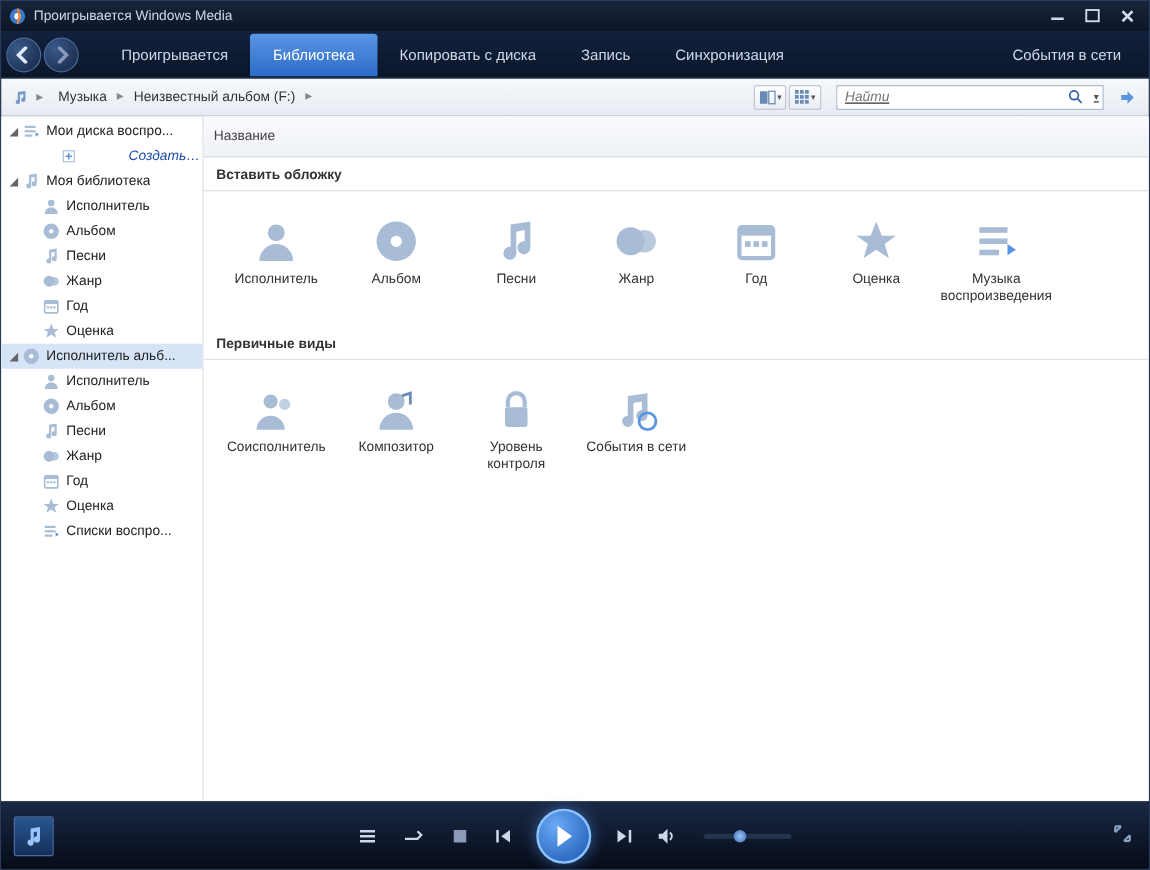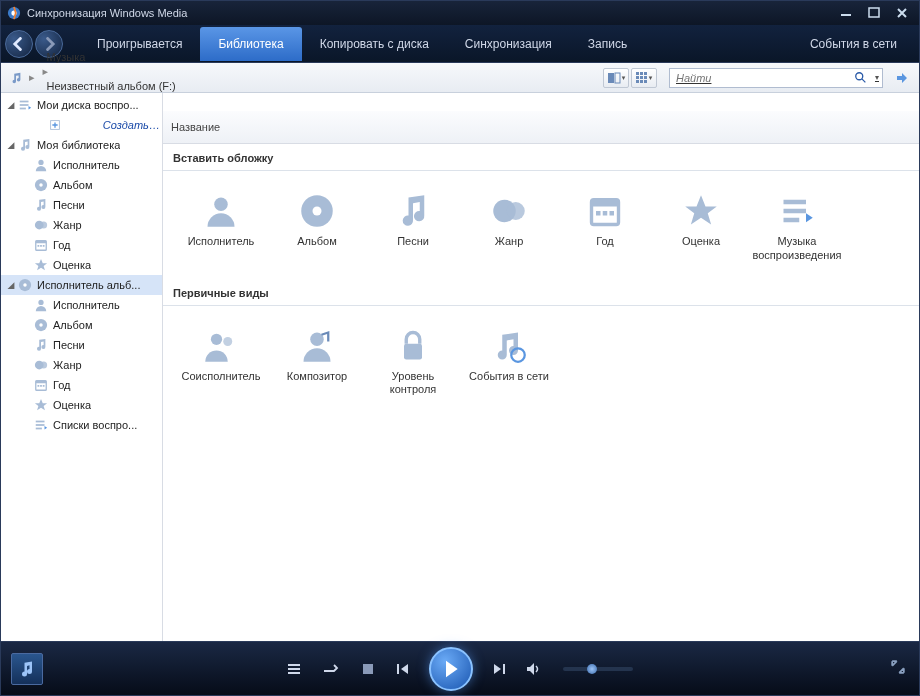--- a/index.html
+++ b/index.html
@@ -28,21 +28,21 @@
   .search-btn { width:22px; height:18px; display:flex; align-items:center; justify-content:center; cursor:pointer; color:#2a5aa8; }
   .help-btn { width:18px; height:18px; margin-left:6px; display:flex; align-items:center; justify-content:center; cursor:pointer; }
   .content { flex:1; display:flex; background:#fff; overflow:hidden; }
   .sidebar { width:162px; border-right:1px solid #d8dce4; background:#fff; padding:2px 0; overflow-y:auto; }
   .tree-item { display:flex; align-items:center; padding:2px 2px; cursor:pointer; white-space:nowrap; overflow:hidden; text-overflow:ellipsis; color:#222; }
   .tree-item.selected { background:#d6e4f8; }
   .tree-arrow { width:12px; display:inline-flex; justify-content:center; color:#666; font-size:9px; }
   .tree-icon { width:16px; height:16px; margin-right:4px; display:inline-flex; align-items:center; justify-content:center; flex-shrink:0; }
   .tree-label { overflow:hidden; text-overflow:ellipsis; }
   .main { flex:1; background:#fff; overflow-y:auto; }
-  .col-header { height:20px; border-bottom:1px solid #d8dce4; background:linear-gradient(#fbfcfe,#eef1f6); display:flex; align-items:center; padding:16px 8px; color:#444;margin-top:18px; }
+  .col-header { height:20px; border-bottom:1px solid #d8dce4; background:linear-gradient(#fbfcfe,#eef1f6); display:flex; align-items:center; padding:16px 8px; color:#444; }
   .section-title { font-weight:bold; color:#333; padding:8px 10px 6px 10px; border-bottom:1px solid #dce2ea; margin-bottom:12px; }
   .icon-grid { display:flex; flex-wrap:wrap; padding: 4px 10px 12px 10px; gap: 0px; }
   .lib-item { width:96px; display:flex; flex-direction:column; align-items:center; text-align:center; padding:4px; cursor:pointer; border-radius:3px; }
   .lib-icon { width:40px; height:40px; display:flex; align-items:center; justify-content:center; margin-bottom:4px; }
   .lib-label { color:#333; line-height:1.25; }
   .player-bar { height:54px; background: linear-gradient(#1a2844, #060c18); display:flex; align-items:center; padding:0 10px; border-top:1px solid #2a3a5a; }
   .player-thumb { width:32px; height:32px; border-radius:2px; background:linear-gradient(#2a568e,#14305a); border:1px solid #4a6aa0; display:flex; align-items:center; justify-content:center; cursor:pointer;}
   .player-center { flex:1; display:flex; align-items:center; justify-content:center; gap:14px; }
   .pc-btn { width:22px; height:22px; display:flex; align-items:center; justify-content:center; cursor:pointer; color:#cfd8ea; }
   .play-btn { width:44px; height:44px; border-radius:50%; background: radial-gradient(circle at 35% 30%, #6aaaf6, #1a56b0); border:2px solid #8ac2ff; display:flex; align-items:center; justify-content:center; cursor:pointer; box-shadow:0 0 12px rgba(90,160,255,.5); }
@@ -58,21 +58,21 @@
 <div class="window">
 
   <div class="titlebar">
     <span class="app-icon">
       <svg viewBox="0 0 16 16">
           <circle cx="8" cy="8" r="7" fill="#3a7ac8"></circle>
           <circle cx="8" cy="8" r="3" fill="#fff"></circle>
           <path d="M8 1 L10 8 L8 15" fill="none" stroke="#f08030" stroke-width="2"></path>
         </svg>
     </span>
-    <span class="title">Синхронизация Windows Media</span>
+    <span class="title">Проигрывается Windows Media</span>
     <div class="win-btns">
       <div class="win-btn">
           <svg width="14" height="10" viewBox="0 0 14 10">
             <rect x="2" y="6" width="10" height="2" fill="#cde"></rect>
           </svg>
         </div>
       <div class="win-btn">
           <svg width="14" height="12" viewBox="0 0 14 12">
             <rect x="2" y="1" width="10" height="9" fill="none" stroke="#cde" stroke-width="1.5"></rect>
           </svg>
@@ -95,34 +95,34 @@
       <div class="nav-arrow">
           <svg width="14" height="14" viewBox="0 0 10 10">
             <path d="M4 1 L8 5 L4 9" fill="none" stroke="#8a9ab8" stroke-width="2" stroke-linecap="round"></path>
           </svg>
         </div>
     </div>
     <div class="tabs" id="tabs">
         <div class="tab">Проигрывается</div>
         <div class="tab active">Библиотека</div>
         <div class="tab">Копировать с диска</div>
+        <div class="tab">Запись</div>
         <div class="tab">Синхронизация</div>
-        <div class="tab">Запись</div>
         <div class="tab right">События в сети</div>
       </div>
   </div>
 
   <div class="toolbar">
     <span>
         <svg width="14" height="14" viewBox="0 0 16 16">
           <path d="M6 3 L13 2 V10 a2 2 0 1 1 -2 -2 V5 L8 5.5 V12 a2 2 0 1 1 -2 -2 Z" fill="#7a9ac8"></path>
         </svg>
       </span>
     <span class="bc-sep">▸</span>
-    <div id="breadcrumbs" style="display:flex; align-items:flex-start;flex-direction:column;">
+    <div id="breadcrumbs" style="display:flex; align-items:flex-start;">
         <span class="breadcrumb-item">Музыка</span>
         <span class="bc-sep">▸</span>
         <span class="breadcrumb-item">Неизвестный альбом (F:)</span>
         <span class="bc-sep">▸</span>
       </div>
     <div class="toolbar-spacer"></div>
     <div class="view-btns">
       <div class="view-btn">
           <svg width="14" height="12" viewBox="0 0 14 12">
             <rect x="1" y="1" width="6" height="10" fill="#6a8ab8"></rect>

